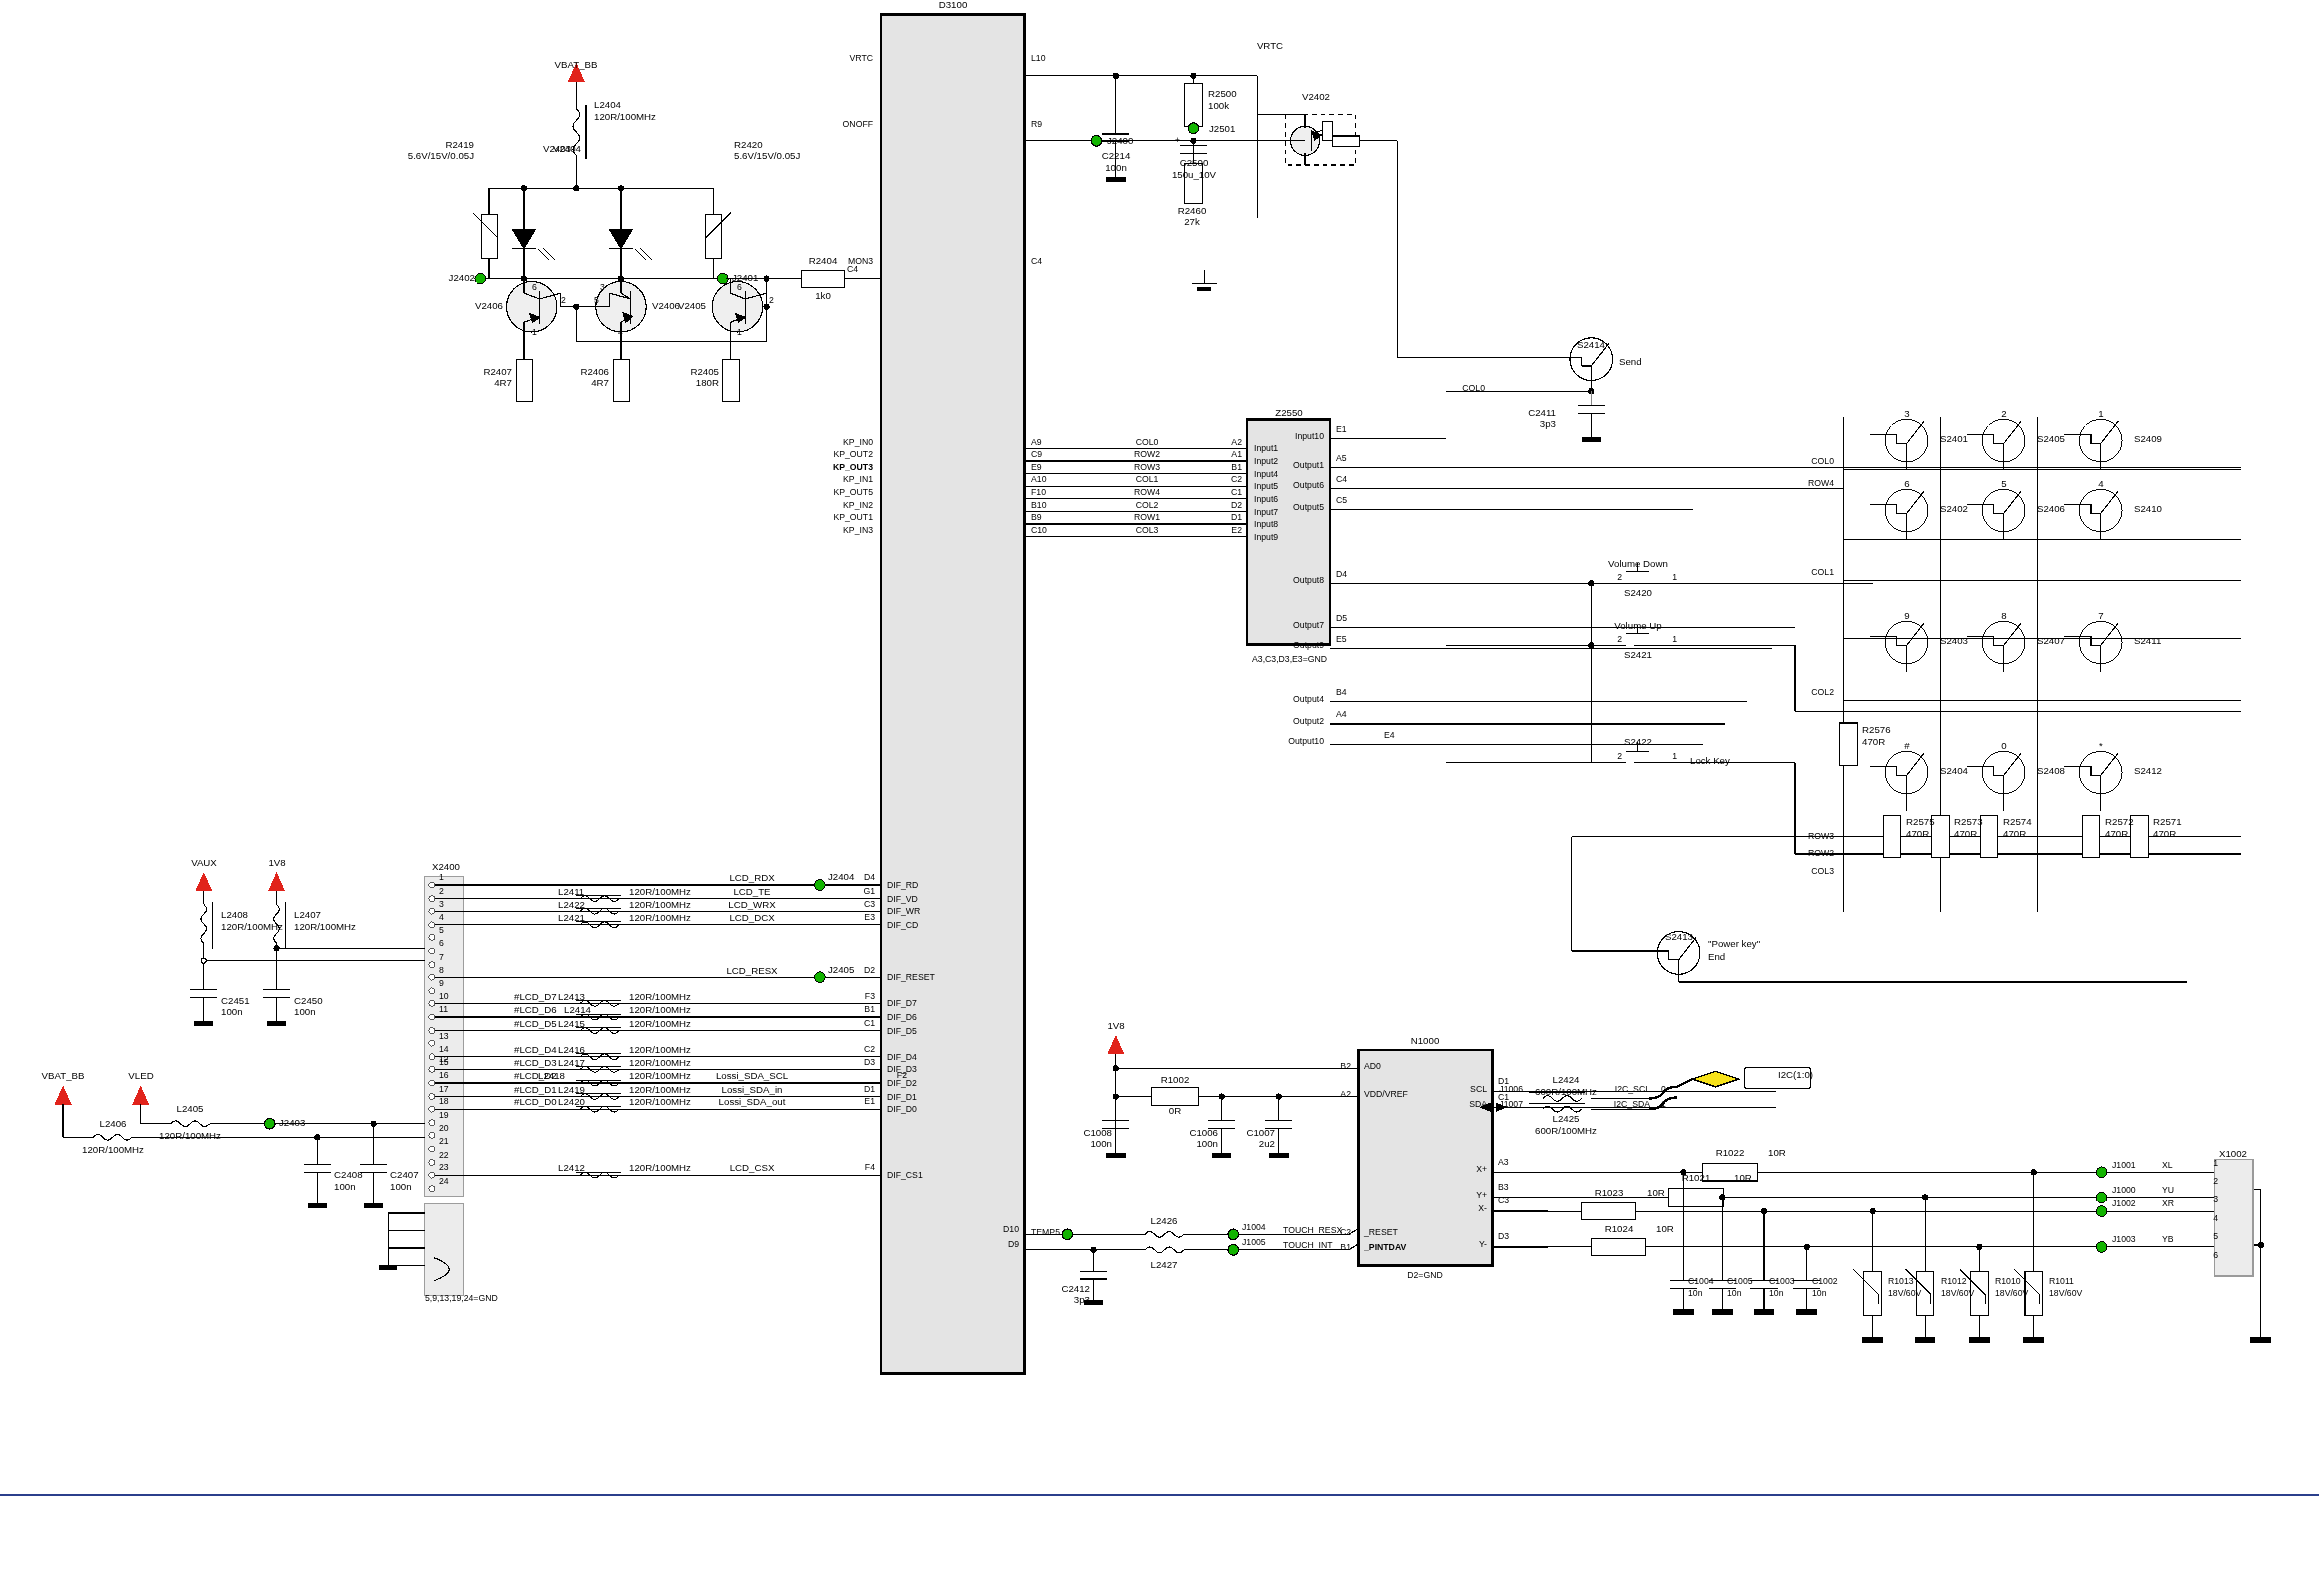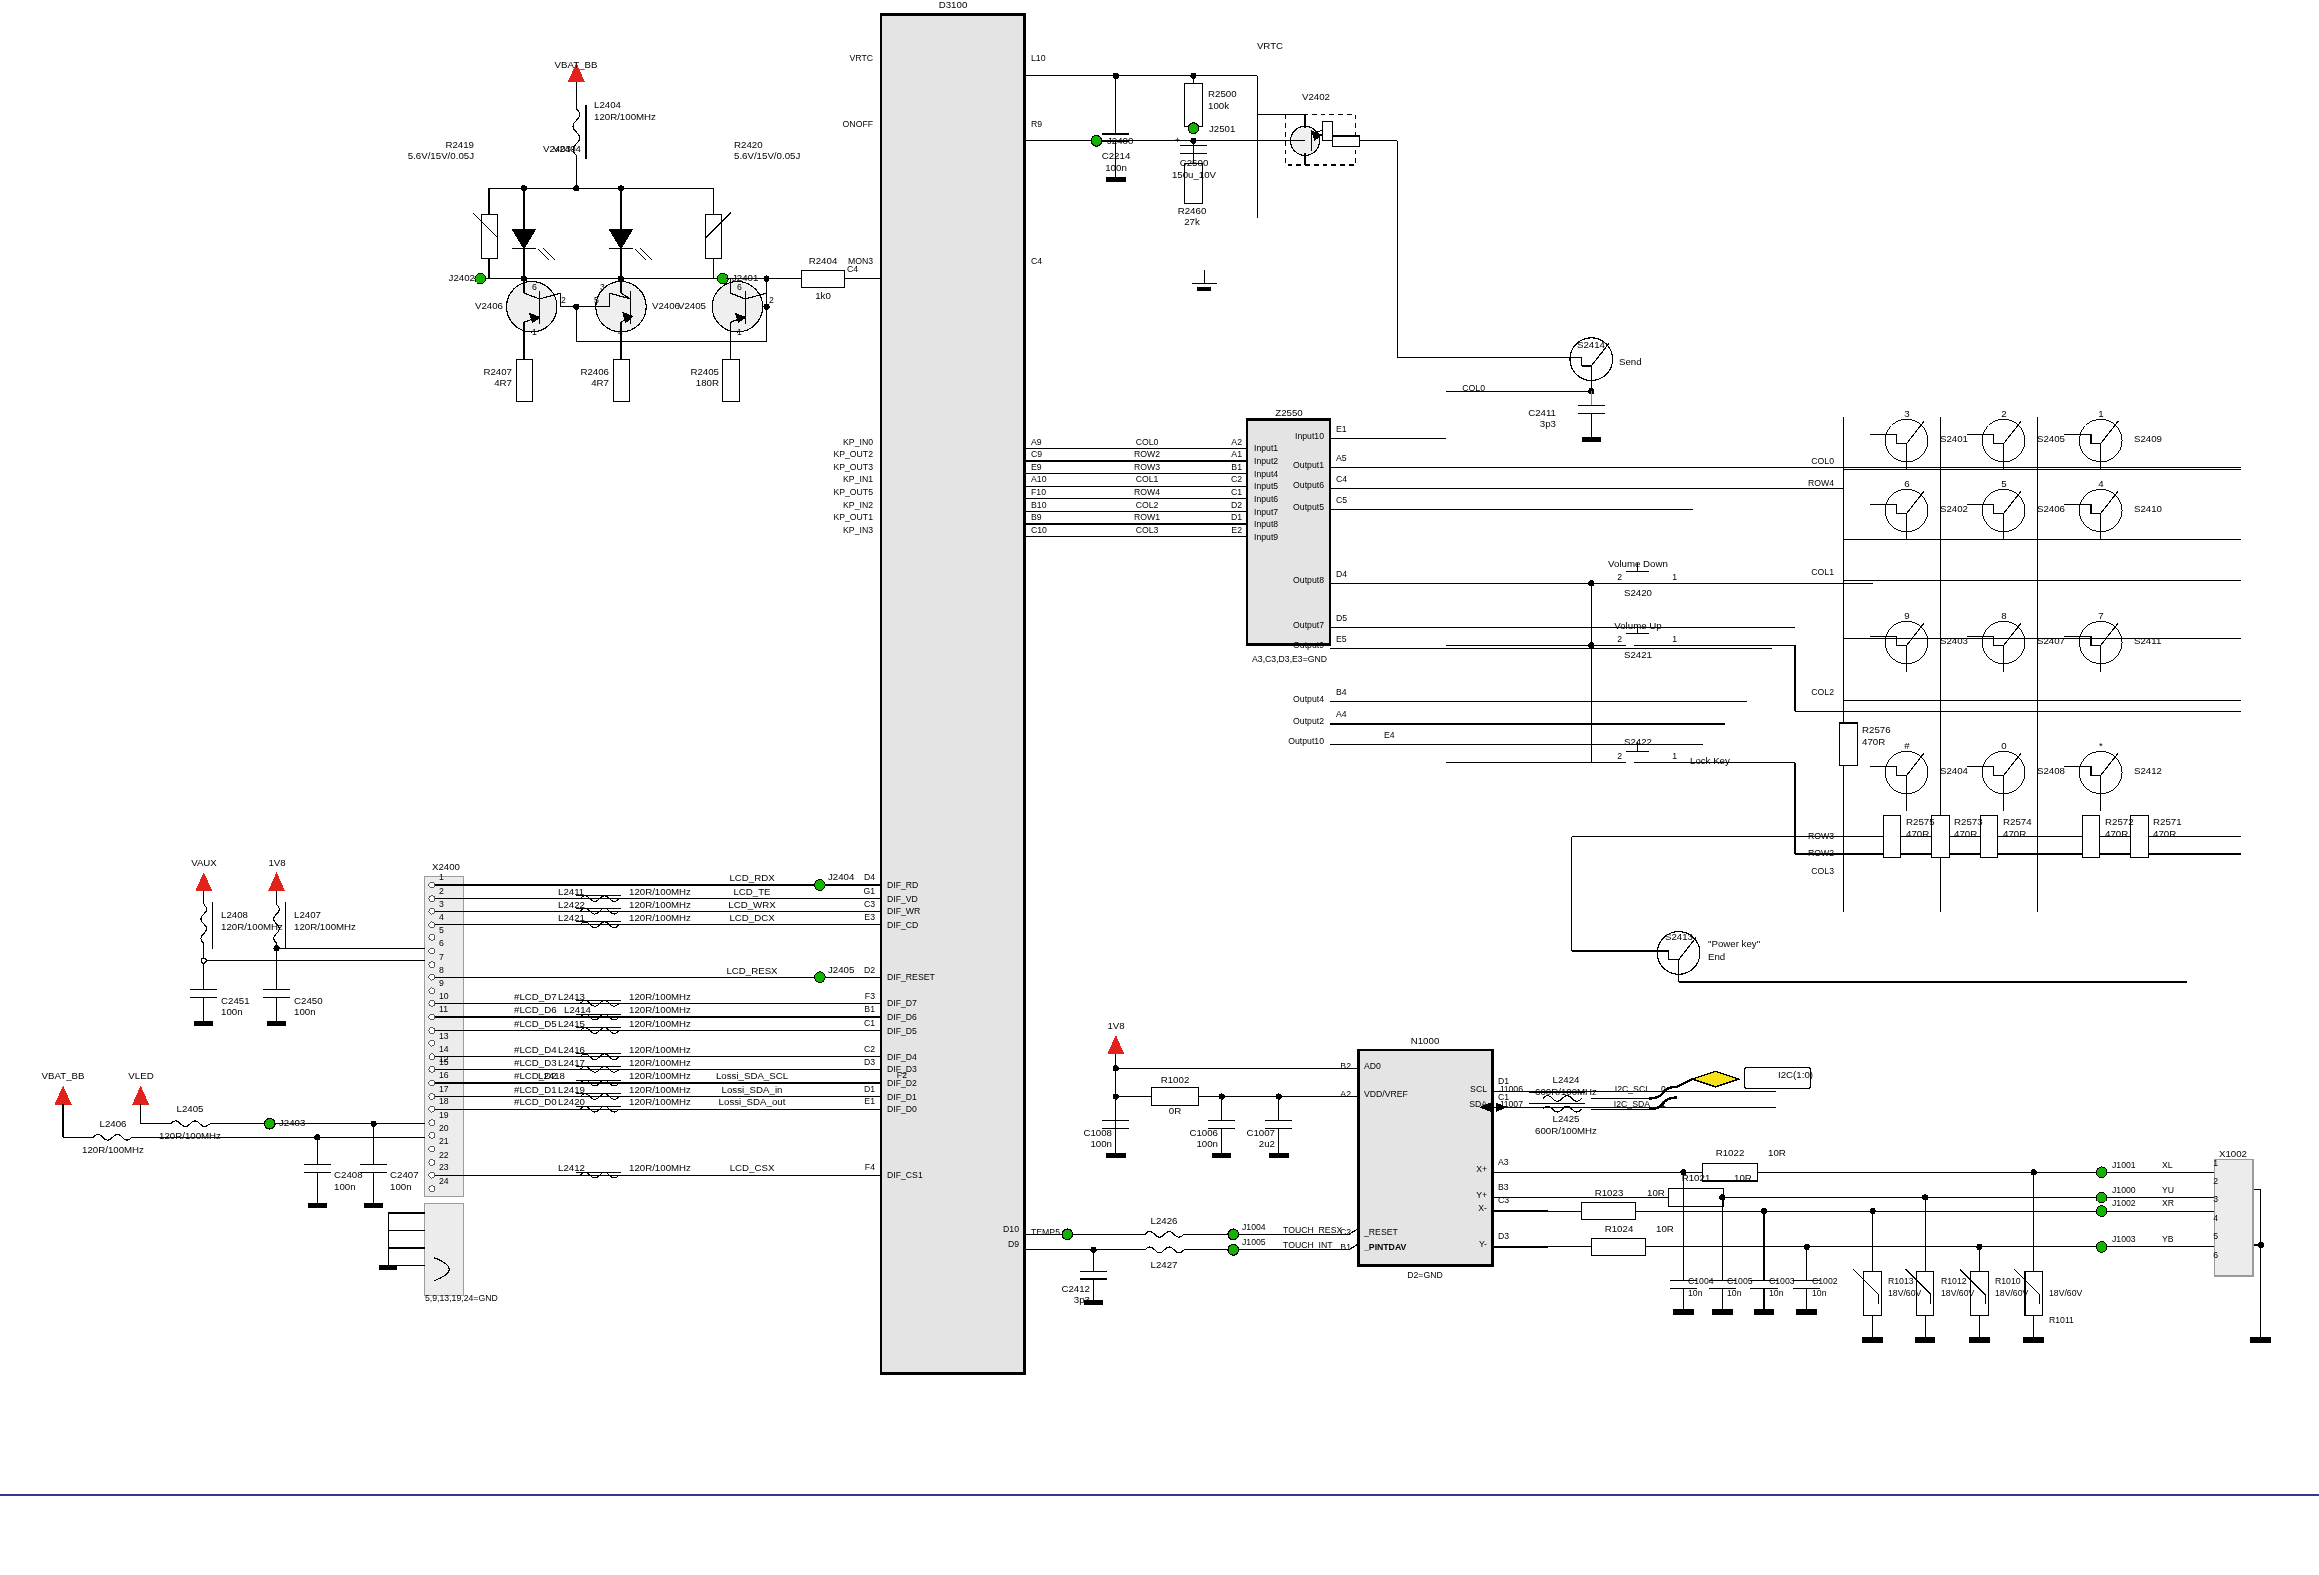--- a/index.html
+++ b/index.html
@@ -645,21 +645,21 @@
       <div class="lbl r s" style="left: 873px; top: 438px;">KP_IN0</div>
       <div class="lbl s" style="left: 1031px; top: 438px;">A9</div>
       <div class="lbl c s" style="left: 1147px; top: 438px;">COL0</div>
       <div class="lbl r s" style="left: 1242px; top: 438px;">A2</div>
       <div class="lbl s" style="left: 1254px; top: 444px;">Input1</div>
       <div class="lbl r s" style="left: 873px; top: 450px;">KP_OUT2</div>
       <div class="lbl s" style="left: 1031px; top: 450px;">C9</div>
       <div class="lbl c s" style="left: 1147px; top: 450px;">ROW2</div>
       <div class="lbl r s" style="left: 1242px; top: 450px;">A1</div>
       <div class="lbl s" style="left: 1254px; top: 457px;">Input2</div>
-      <div class="lbl r s" style="left: 873px; top: 463px;">KP_OUT3</div>
+      <div class="lbl r s" style="left: 873px; top: 463px; font-weight: bold;">KP_OUT3</div>
       <div class="lbl s" style="left: 1031px; top: 463px;">E9</div>
       <div class="lbl c s" style="left: 1147px; top: 463px;">ROW3</div>
       <div class="lbl r s" style="left: 1242px; top: 463px;">B1</div>
       <div class="lbl s" style="left: 1254px; top: 470px;">Input4</div>
       <div class="lbl r s" style="left: 873px; top: 475px;">KP_IN1</div>
       <div class="lbl s" style="left: 1031px; top: 475px;">A10</div>
       <div class="lbl c s" style="left: 1147px; top: 475px;">COL1</div>
       <div class="lbl r s" style="left: 1242px; top: 475px;">C2</div>
       <div class="lbl s" style="left: 1254px; top: 482px;">Input5</div>
       <div class="lbl r s" style="left: 873px; top: 488px;">KP_OUT5</div>
@@ -952,21 +952,21 @@
       <div class="lbl s" style="left: 1769px; top: 1277px;">C1003</div>
       <div class="lbl s" style="left: 1769px; top: 1289px;">10n</div>
       <div class="lbl s" style="left: 1812px; top: 1277px;">C1002</div>
       <div class="lbl s" style="left: 1812px; top: 1289px;">10n</div>
       <div class="lbl s" style="left: 1888px; top: 1277px;">R1013</div>
       <div class="lbl s" style="left: 1888px; top: 1289px;">18V/60V</div>
       <div class="lbl s" style="left: 1941px; top: 1277px;">R1012</div>
       <div class="lbl s" style="left: 1941px; top: 1289px;">18V/60V</div>
       <div class="lbl s" style="left: 1995px; top: 1277px;">R1010</div>
       <div class="lbl s" style="left: 1995px; top: 1289px;">18V/60V</div>
-      <div class="lbl s" style="left: 2049px; top: 1277px; margin-top: 39px;">R1011</div>
+      <div class="lbl s" style="left: 2049px; top: 1277px;">R1011</div>
       <div class="lbl s" style="left: 2049px; top: 1289px;">18V/60V</div>
       <div class="lbl s" style="left: 2112px; top: 1161px;">J1001</div>
       <div class="lbl s" style="left: 2162px; top: 1161px;">XL</div>
       <div class="lbl s" style="left: 2112px; top: 1186px;">J1000</div>
       <div class="lbl s" style="left: 2162px; top: 1186px;">YU</div>
       <div class="lbl s" style="left: 2112px; top: 1199px;">J1002</div>
       <div class="lbl s" style="left: 2162px; top: 1199px;">XR</div>
       <div class="lbl s" style="left: 2112px; top: 1235px;">J1003</div>
       <div class="lbl s" style="left: 2162px; top: 1235px;">YB</div>
       <div class="lbl r s" style="left: 2218px; top: 1159px;">1</div>

